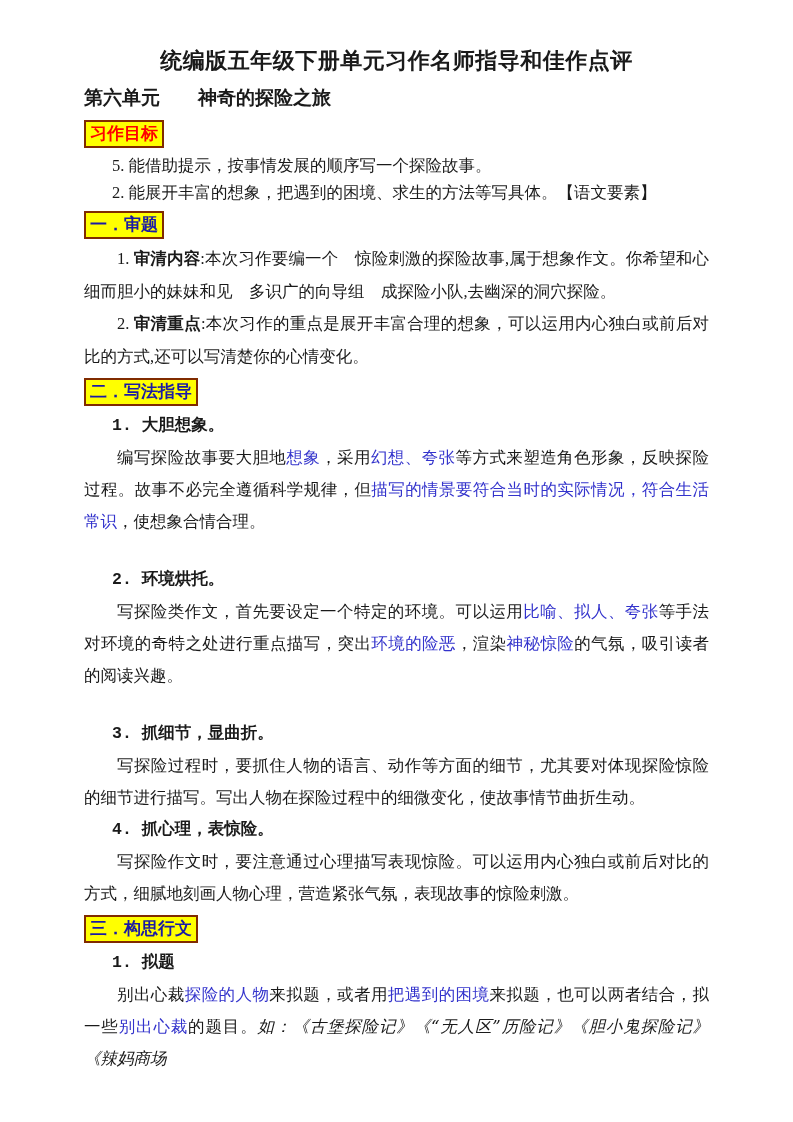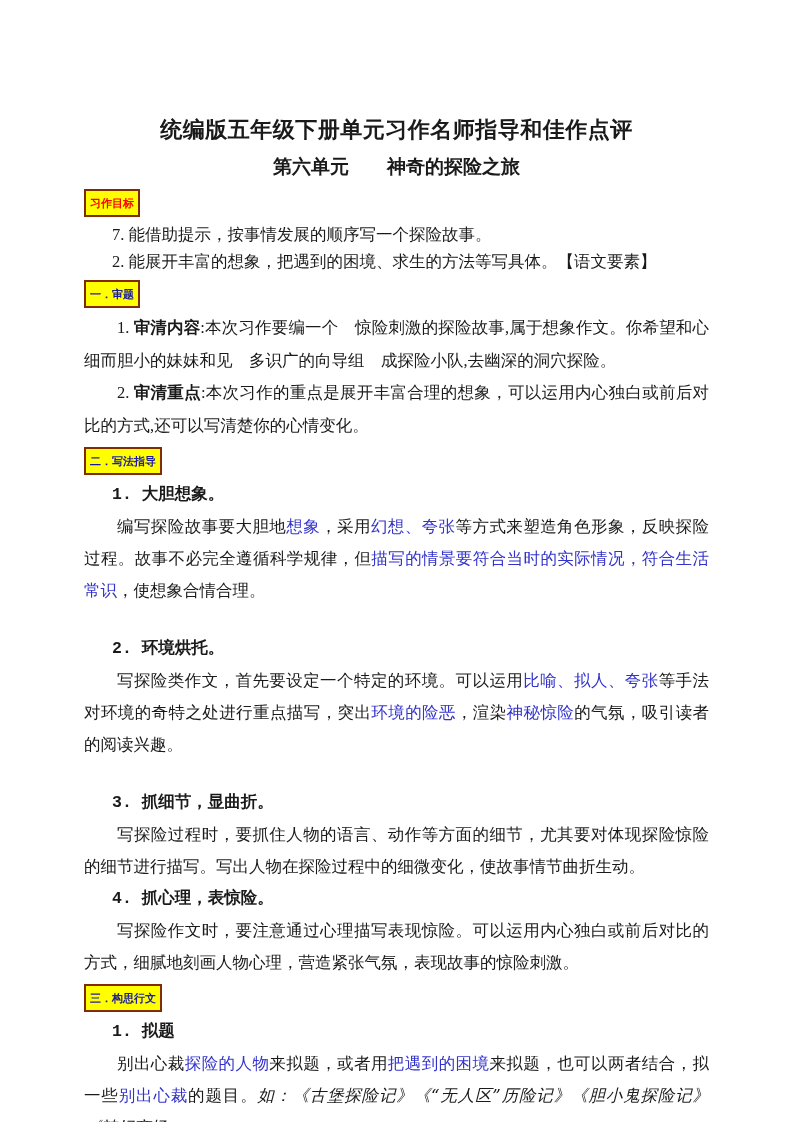--- a/index.html
+++ b/index.html
@@ -15,45 +15,45 @@
   body {
     width: 793px;
     height: 1122px;
     overflow: hidden;
     font-family: "Liberation Serif", "DejaVu Serif", serif;
     color: var(--text_black);
   }
   .page {
     width: 793px;
     height: 1122px;
-    padding: 115px 84px 40px 84px;
+    padding: 46px 84px 40px 84px;
   }
   .title {
     font-family: "Liberation Sans", "DejaVu Sans", sans-serif;
     font-size: 22px;
     line-height: 30px;
     font-weight: bold;
     text-align: center;
     color: var(--text_black);
     margin-bottom: 9px;
     letter-spacing: 0.5px;
   }
   .subtitle {
     font-family: "Liberation Sans", "DejaVu Sans", sans-serif;
     font-size: 19px;
     line-height: 26px;
     font-weight: bold;
-    text-align: center;
+    text-align: left;
     color: var(--text_black);
     margin-bottom: 9px;
   }
   .badge {
     display: inline-block;
     font-family: "Liberation Sans", "DejaVu Sans", sans-serif;
-    font-size: 11px;
+    font-size: 17px;
     line-height: 22px;
     font-weight: bold;
     background: var(--highlight_yellow);
     border: 2px solid var(--badge_border);
     padding: 1px 4px;
     margin-bottom: 4px;
   }
   .badge-red  { color: var(--badge_red_text); }
   .badge-blue { color: var(--badge_blue_text); }
   .badge-row { line-height: 0; }
@@ -94,21 +94,21 @@
 
 <div class="page">
 
   <h1 class="title">统编版五年级下册单元习作名师指导和佳作点评</h1>
   <h2 class="subtitle">第六单元　　神奇的探险之旅</h2>
 
   <div class="badge-row">
     <span class="badge badge-red">习作目标</span>
   </div>
   <div class="goal-list">
-    <p class="goal-item">7. 能借助提示，按事情发展的顺序写一个探险故事。</p>
+    <p class="goal-item">5. 能借助提示，按事情发展的顺序写一个探险故事。</p>
     <p class="goal-item">2. 能展开丰富的想象，把遇到的困境、求生的方法等写具体。【语文要素】</p>
   </div>
 
   <div class="badge-row">
     <span class="badge badge-blue">一．审题</span>
   </div>
   <p class="para"><span>1. </span><span class="run-bold">审清内容</span><span>:本次习作要编一个　惊险刺激的探险故事,属于想象作文。你希望和心细而胆小的妹妹和见　多识广的向导组　成探险小队,去幽深的洞穴探险。</span></p>
   <p class="para"><span>2. </span><span class="run-bold">审清重点</span><span>:本次习作的重点是展开丰富合理的想象，可以运用内心独白或前后对比的方式,还可以写清楚你的心情变化。</span></p>
 
   <div class="badge-row mt">

